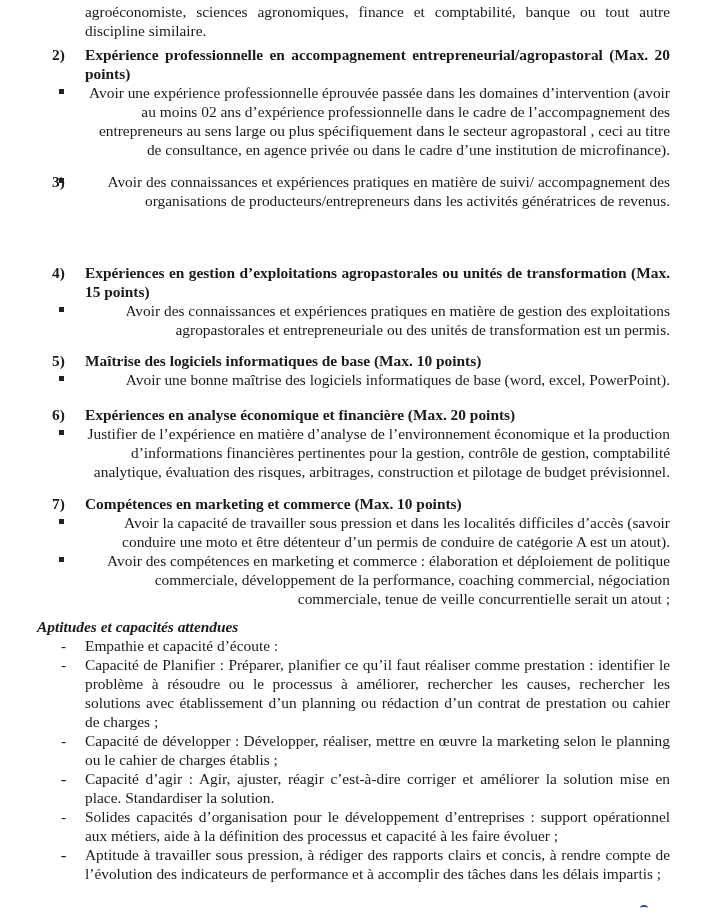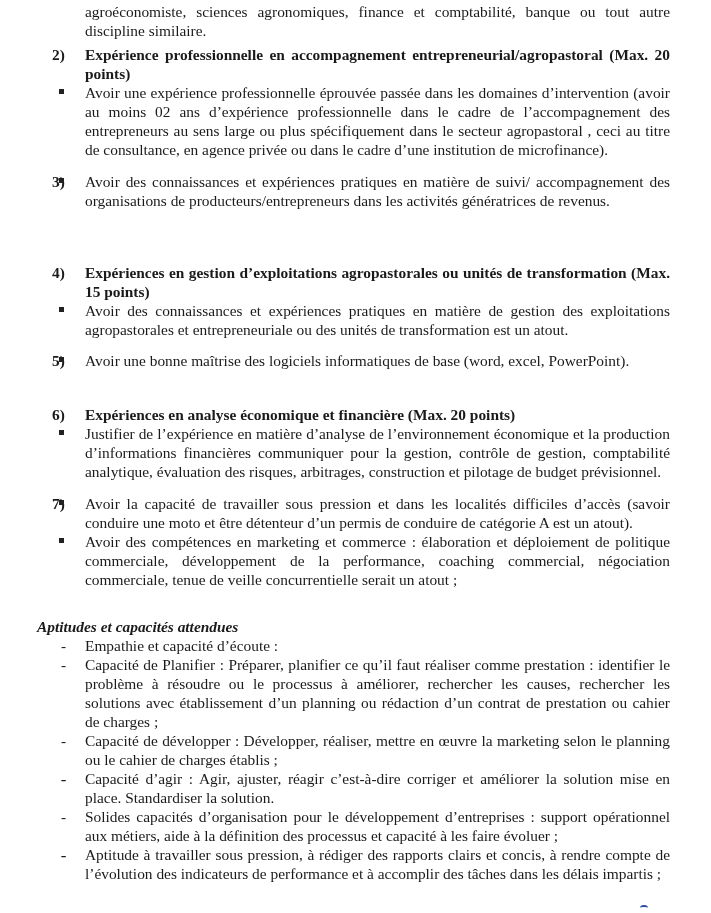--- a/index.html
+++ b/index.html
@@ -7,21 +7,21 @@
     width: 711px; height: 913px; overflow: hidden; position: relative;
     font-family: "Liberation Serif", "DejaVu Serif", serif;
     color: #1a1a1a; font-size: 15.4px; line-height: 19px;
   }
   .page { position: absolute; left: 0; top: 0; width: 711px; }
   .justify { text-align: justify; }
   .cont { position: absolute; left: 85px; width: 585px; top: 0px; }
   .section { position: absolute; left: 0; width: 711px; }
   .heading { position: relative; padding-left: 85px; width: 585px; font-weight: bold; }
   .heading .num { position: absolute; left: 52px; top: 0; font-weight: bold; }
-  .bullet { position: relative; padding-left: 85px; width: 585px; }
+  .bullet { position: relative; padding-left: 85px; width: 585px; text-align: right; }
   .bullet .mark { position: absolute; left: 59px; top: 6px; width: 5px; height: 5px; background: #222; }
   .aptitudes-title { position: absolute; left: 37px; top: 617px; font-style: italic; font-weight: bold; }
   .dash-item { position: relative; padding-left: 85px; width: 585px; }
   .dash-item .mark { position: absolute; left: 61px; top: 0; }
   .blue-mark { position: absolute; left: 640px; top: 905px; width: 8px; height: 4px; border-top: 2px solid #2a4aa8; border-radius: 50% 50% 0 0; }
 </style>
 </head>
 <body>
 
 <div class="page">
@@ -49,48 +49,50 @@
     </div>
   </div>
 
   <div class="section" style="top:263px;">
     <div class="heading justify">
       <span class="num">4)</span>
       <span>Expériences en gestion d’exploitations agropastorales ou unités de transformation (Max. 15 points)</span>
     </div>
     <div class="bullet justify">
       <span class="mark"></span>
-      <span>Avoir des connaissances et expériences pratiques en matière de gestion des exploitations agropastorales et entrepreneuriale  ou des unités de transformation est un atout.</span>
+      <span>Avoir des connaissances et expériences pratiques en matière de gestion des exploitations agropastorales et entrepreneuriale  ou des unités de transformation est un permis.</span>
     </div>
   </div>
 
   <div class="section" style="top:351px;">
     <div class="heading">
       <span class="num">5)</span>
+      <span>Maîtrise des logiciels informatiques de base (Max. 10 points)</span>
     </div>
     <div class="bullet">
       <span class="mark"></span>
       <span>Avoir une bonne maîtrise des logiciels informatiques de base (word, excel, PowerPoint).</span>
     </div>
   </div>
 
   <div class="section" style="top:405px;">
     <div class="heading">
       <span class="num">6)</span>
       <span>Expériences en analyse économique et financière (Max. 20 points)</span>
     </div>
     <div class="bullet justify">
       <span class="mark"></span>
-      <span>Justifier de l’expérience en matière d’analyse de l’environnement économique et la production d’informations financières communiquer pour la gestion, contrôle de gestion, comptabilité analytique, évaluation des risques, arbitrages, construction et pilotage de budget prévisionnel.</span>
+      <span>Justifier de l’expérience en matière d’analyse de l’environnement économique et la production d’informations financières pertinentes pour la gestion, contrôle de gestion, comptabilité analytique, évaluation des risques, arbitrages, construction et pilotage de budget prévisionnel.</span>
     </div>
   </div>
 
   <div class="section" style="top:494px;">
     <div class="heading">
       <span class="num">7)</span>
+      <span>Compétences en marketing et commerce (Max. 10 points)</span>
     </div>
     <div class="bullet justify">
       <span class="mark"></span>
       <span>Avoir la capacité de travailler sous pression et dans les localités difficiles d’accès (savoir conduire une moto et être détenteur d’un permis de conduire de catégorie A est un atout).</span>
     </div>
     <div class="bullet justify">
       <span class="mark"></span>
       <span>Avoir des compétences en marketing et commerce : élaboration et déploiement de politique commerciale, développement de la performance, coaching commercial, négociation commerciale, tenue de veille concurrentielle serait un atout ;</span>
     </div>
   </div>

